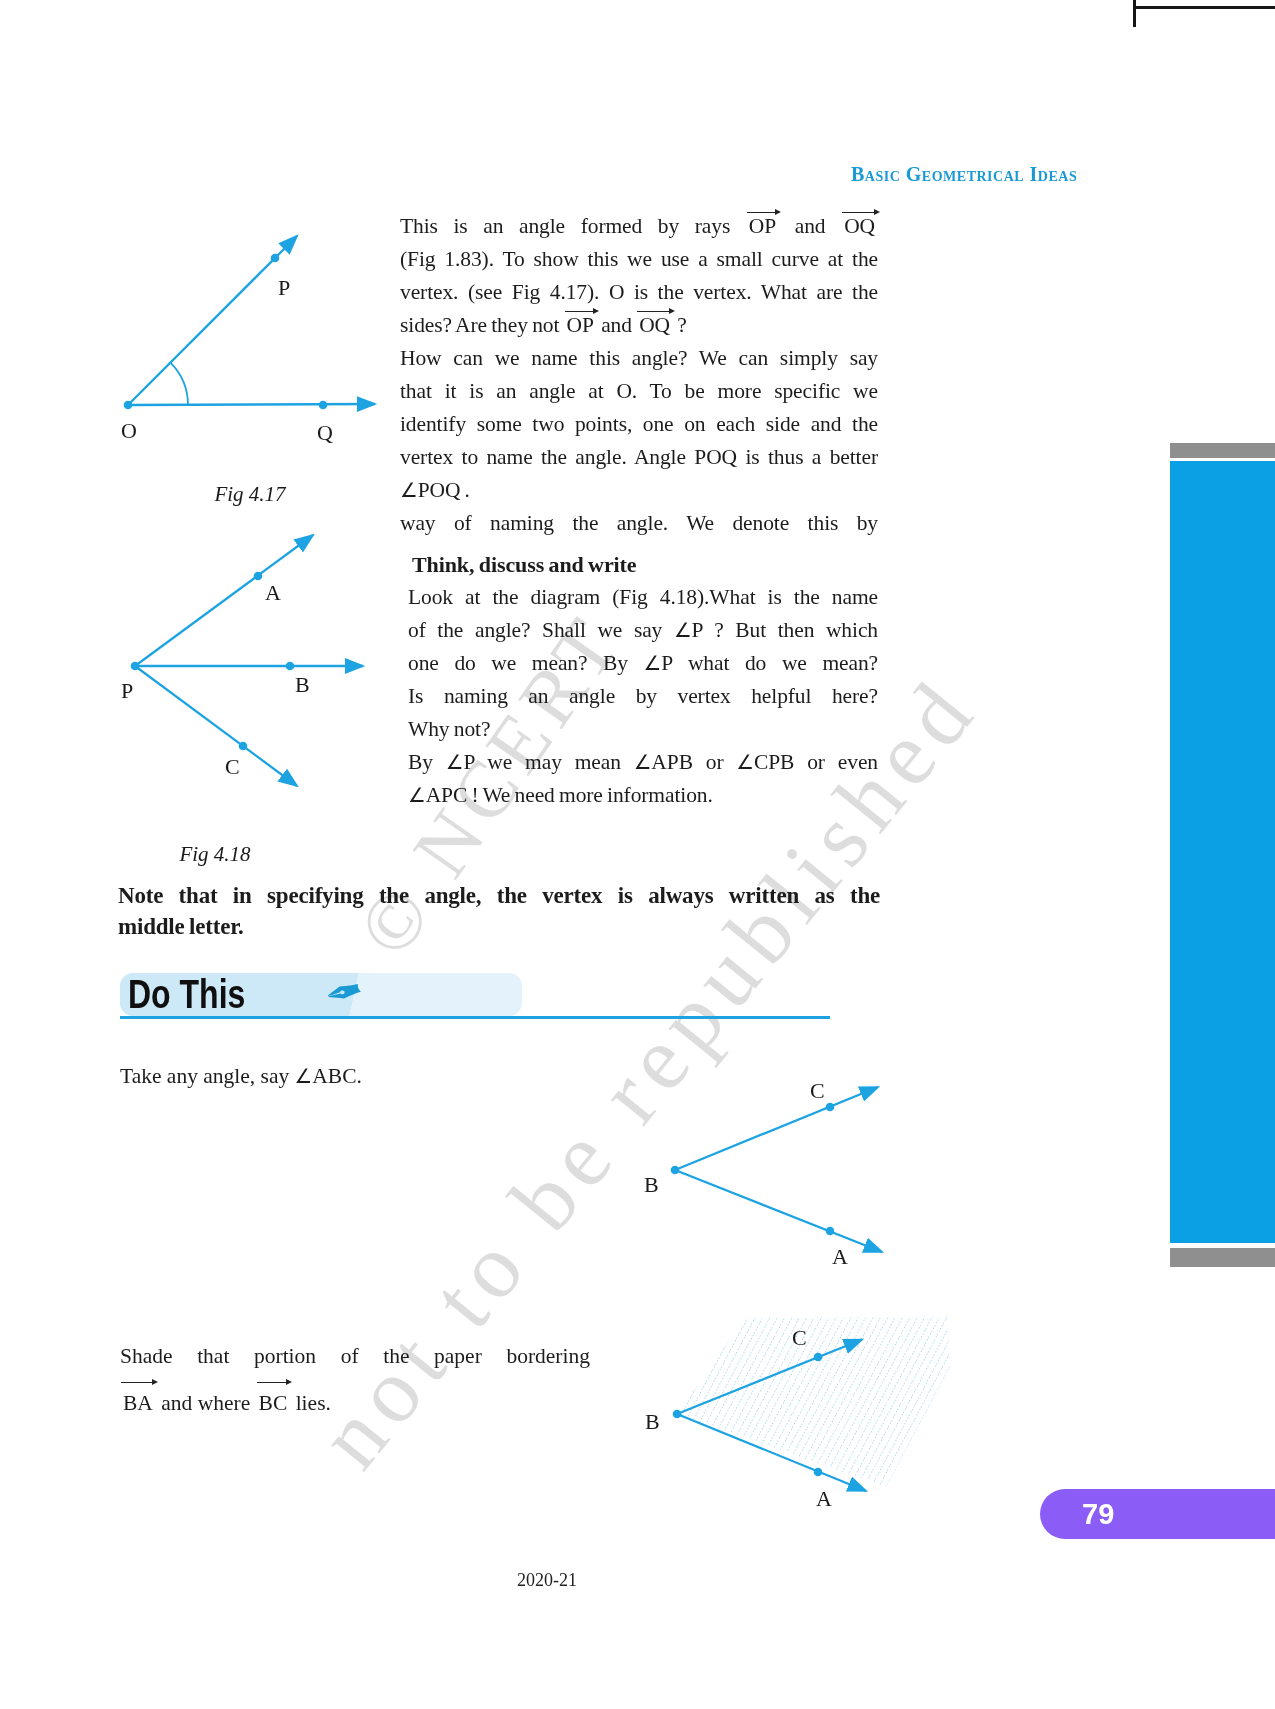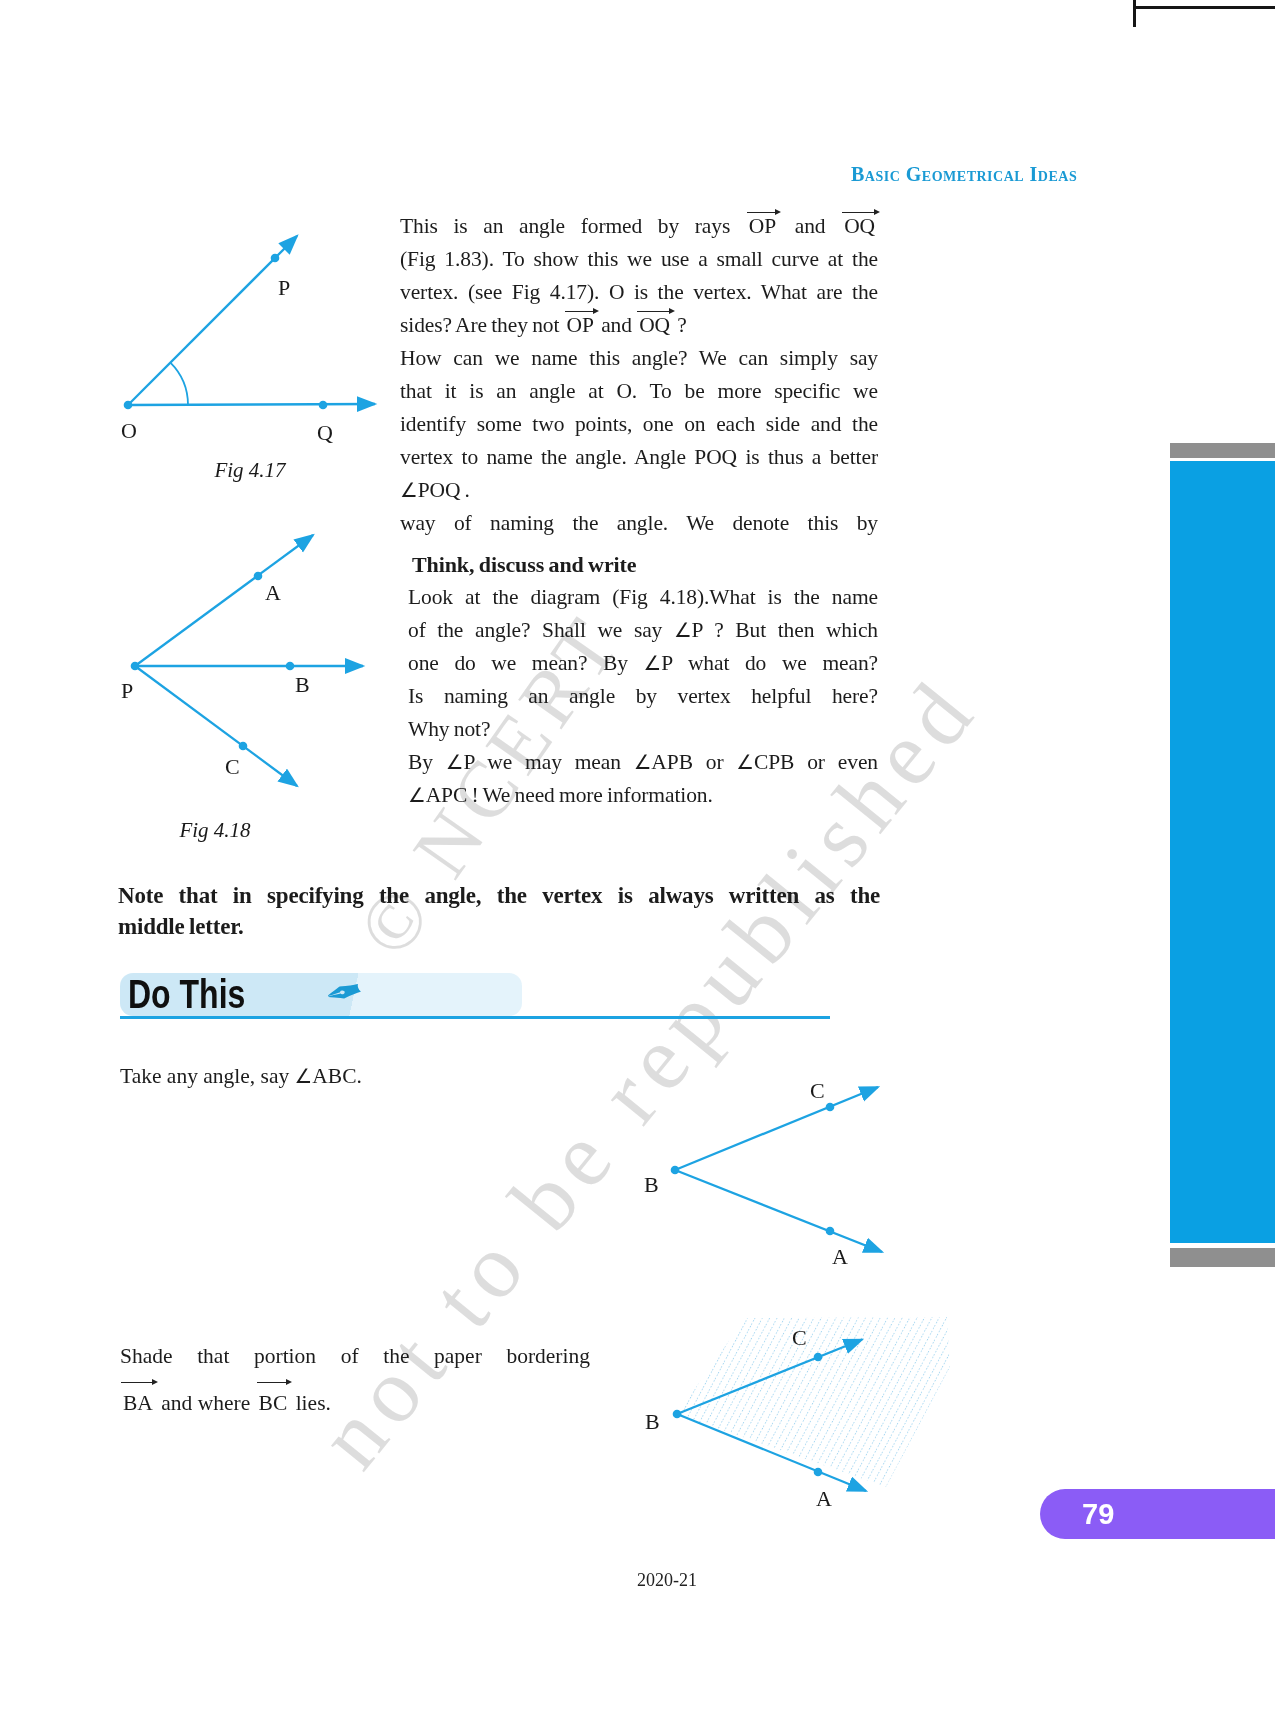--- a/index.html
+++ b/index.html
@@ -8,21 +8,21 @@
 
   
   .wm{position:absolute;transform:translate(-50%,-50%) rotate(-55deg);
       font-family:"Liberation Serif",serif;color:#bdbdbd;opacity:.5;white-space:nowrap;}
   #wm1{left:490px;top:785px;font-size:80px;letter-spacing:8px;}
   #wm2{left:648px;top:1072px;font-size:92px;letter-spacing:10px;transform:translate(-50%,-50%) rotate(-51deg);}
 
   
   .header{position:absolute;left:851px;top:163px;font-weight:bold;font-size:20px;
           font-variant:small-caps;letter-spacing:.5px;color:#1a9ad4;white-space:nowrap;}
-  .footer{position:absolute;left:537px;top:1570px;width:160px;text-align:right;font-size:18px;color:#222;}
+  .footer{position:absolute;left:517px;top:1570px;width:160px;text-align:left;font-size:18px;color:#222;}
   .badge{position:absolute;left:1040px;top:1489px;width:235px;height:50px;background:#8b5cf6;
          border-radius:25px 0 0 25px;}
   .badge span{display:block;padding-left:42px;line-height:50px;color:#fff;font-weight:bold;
               font-size:29px;font-family:"Liberation Sans",sans-serif;}
 
   
   .bar{position:absolute;left:1170px;width:105px;}
   #bar-gray-top{top:443px;height:15px;background:#8f8f8f;}
   #bar-blue{top:461px;height:782px;background:#0aa0e3;}
   #bar-gray-bottom{top:1248px;height:19px;background:#8f8f8f;}
@@ -44,21 +44,21 @@
   
   .seg-ray{position:relative;display:inline-block;padding:0 3px;}
   .seg-ray::before{content:"";position:absolute;top:2px;left:1px;right:4px;height:0;
                    border-top:1.5px solid #222;}
   .seg-ray::after{content:"";position:absolute;top:-1px;right:-2px;width:0;height:0;
                   border-left:6px solid #222;border-top:3px solid transparent;border-bottom:3px solid transparent;}
   
   .seg-sym{font-family:"DejaVu Sans",sans-serif;font-size:.92em;}
 
   
-  .fig-caption{position:absolute;font-style:italic;font-size:21px;text-align:center;color:#1a1a1a;}
+  .fig-caption{position:absolute;font-style:italic;font-size:21px;text-align:center;color:#1a1a1a;margin-top:24px;}
   #cap17{left:160px;top:458px;width:180px;}
   #cap18{left:120px;top:818px;width:190px;}
   svg{position:absolute;overflow:visible;}
   #fig17{left:95px;top:200px;}
   #fig18{left:95px;top:500px;}
   #figABC{left:600px;top:1040px;}
   #figShade{left:600px;top:1290px;}
   .svg-label{font-family:"Liberation Serif",serif;font-size:22px;fill:#1a1a1a;}
 
   

